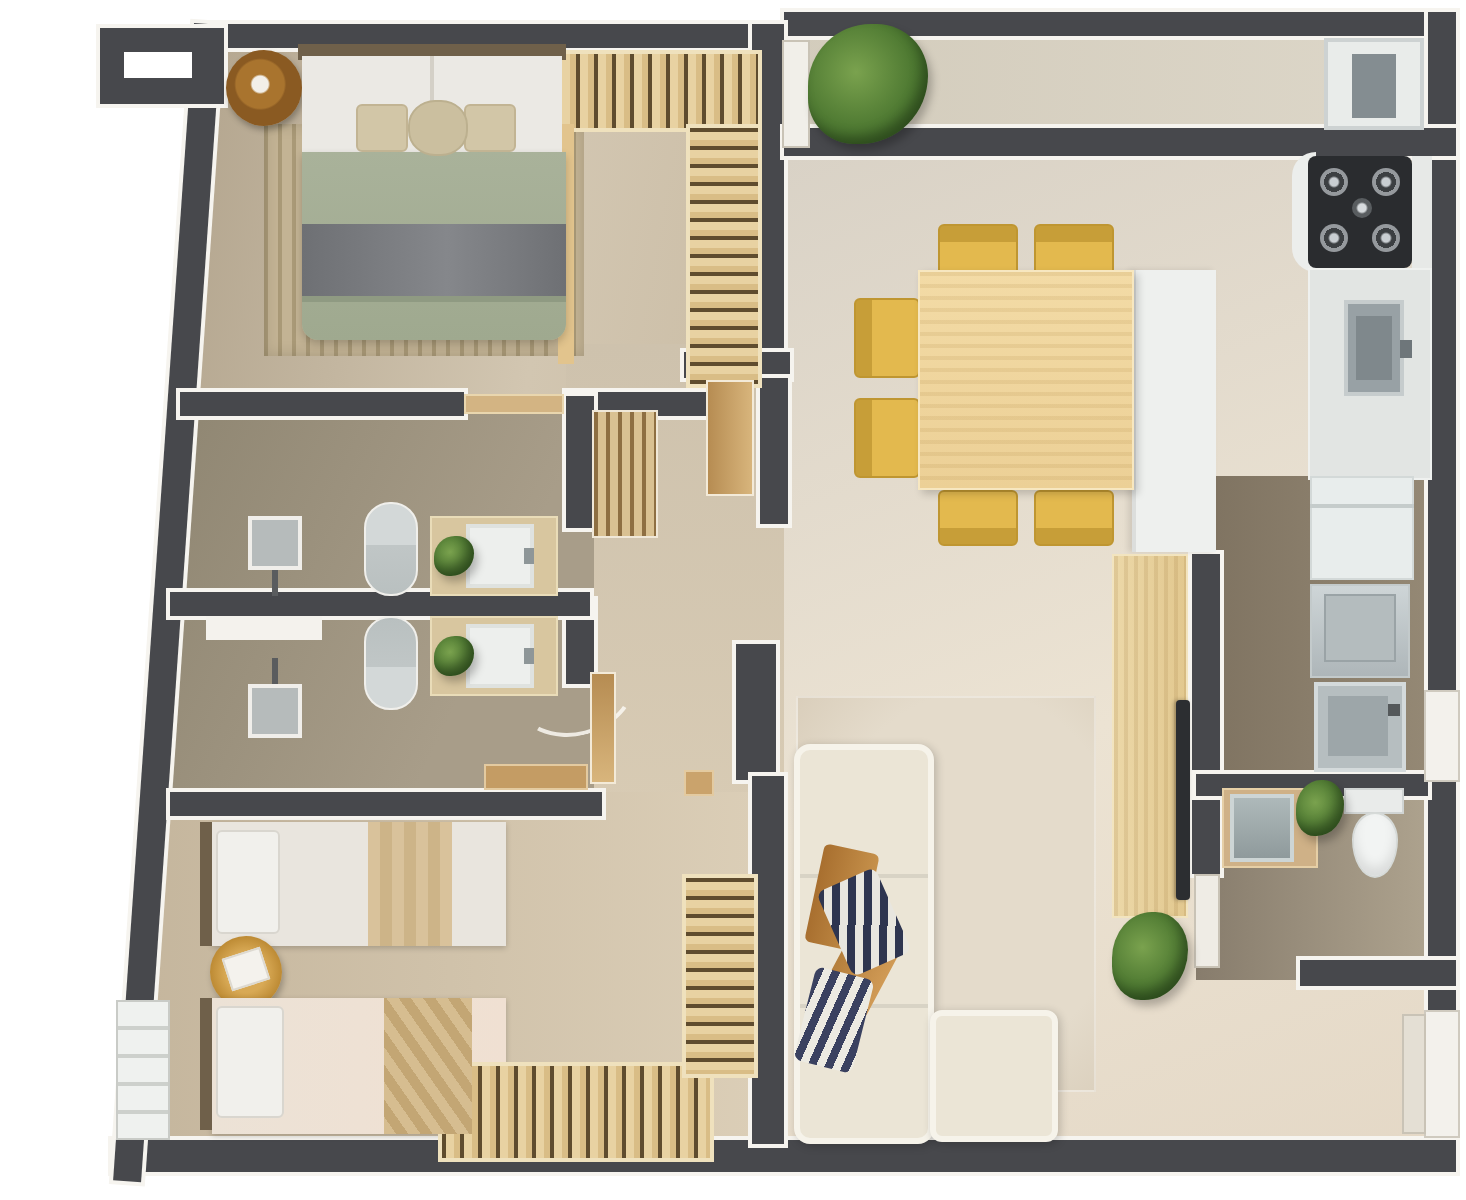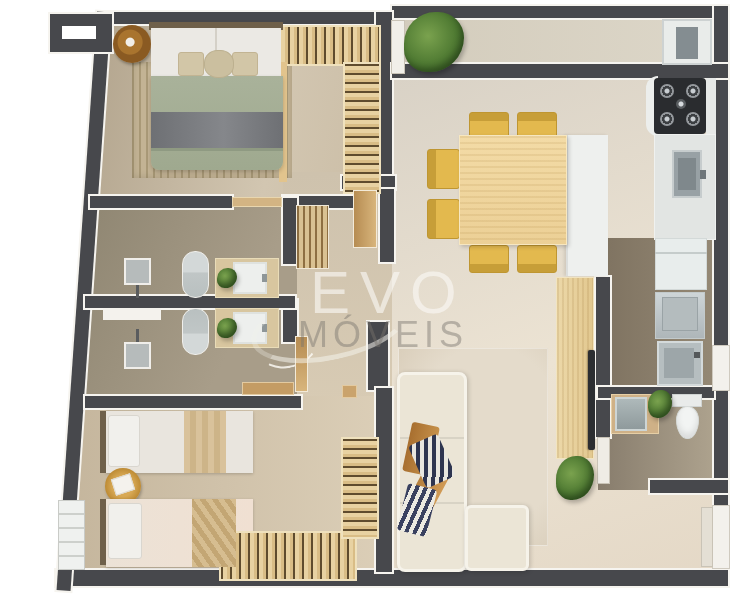--- a/index.html
+++ b/index.html
@@ -175,19 +175,14 @@
   <div class="furn" style="left:556px;top:277px;width:38px;height:182px;background:repeating-linear-gradient(90deg,rgba(150,110,50,.15) 0 2px,rgba(0,0,0,0) 2px 5px),linear-gradient(90deg,#ecd8a8,#e2c88f);border:1px solid #f2e4bf;z-index:9;"></div>
   <div class="furn" style="left:588px;top:350px;width:7px;height:100px;background:#2c2e31;border-radius:2px;box-shadow:-1px 0 2px rgba(0,0,0,.3);z-index:10;"></div>
   <div class="plant" style="left:556px;top:456px;width:38px;height:44px;z-index:10;"></div>
 
   <div class="furn" style="left:611px;top:394px;width:48px;height:40px;background:#cfb187;border:1px solid #e6cfa6;z-index:9;"></div>
   <div class="furn" style="left:615px;top:397px;width:32px;height:34px;background:linear-gradient(180deg,#aeb9ba,#8f9a9c);border:2px solid #cdd5d5;z-index:10;"></div>
   <div class="plant" style="left:648px;top:390px;width:24px;height:28px;z-index:10;"></div>
   <div class="furn" style="left:672px;top:394px;width:30px;height:13px;background:#e9ebea;border:1px solid #d0d4d3;z-index:9;"></div>
   <div class="furn" style="left:676px;top:406px;width:23px;height:33px;background:#f2f4f3;border:1px solid #d6dad8;border-radius:50% 50% 50% 50%/42% 42% 58% 58%;box-shadow:inset 0 -4px 6px rgba(0,0,0,.1);z-index:9;"></div>
 
-  <div class="wm" style="left:240px;top:262px;width:280px;height:110px;">
-    <div class="wm-swoosh" style="left:10px;top:30px;width:150px;height:58px;"></div>
-    <div class="wm-evo" style="left:70px;top:-4px;">EVO</div>
-    <div class="wm-moveis" style="left:58px;top:52px;">MÓVEIS</div>
-  </div>
 
 </div>
 
 </body></html>

